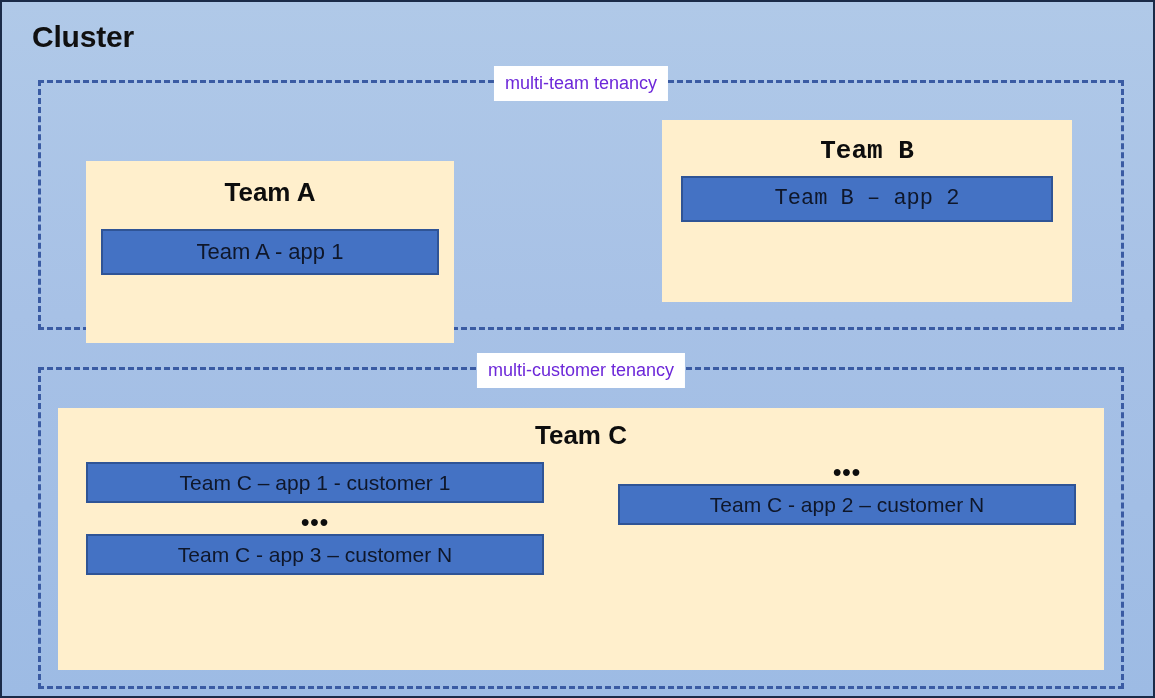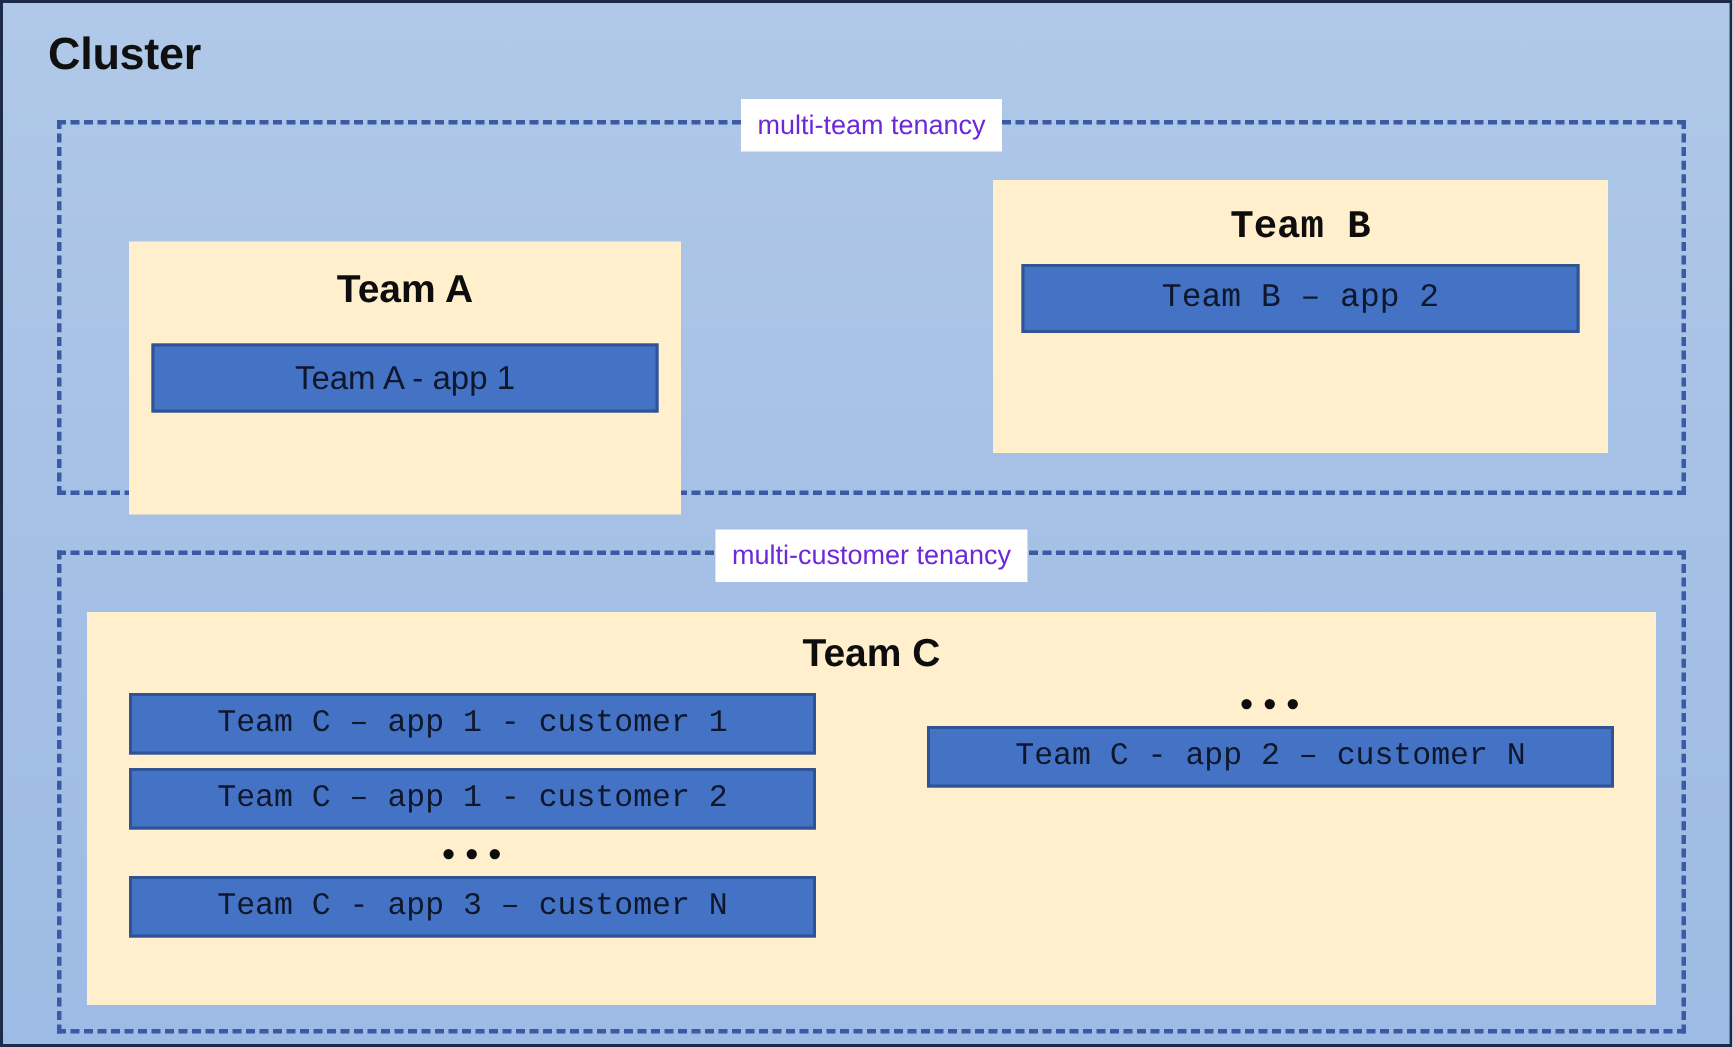--- a/index.html
+++ b/index.html
@@ -141,21 +141,20 @@
   }
   #team-b-apps .app-box { height: 46px; }
 
   
   #team-c-columns {
     margin: 14px 0 0 0;
     padding: 0 28px;
     display: flex;
     justify-content: space-between;
     gap: 74px;
-    font-family: Liberation Mono, monospace;
   }
   .team-c-column {
     flex: 1 1 0;
     display: flex;
     flex-direction: column;
   }
   .team-c-column .app-box {
     height: 41px;
     font-size: 21px;
     margin-bottom: 9px;
@@ -202,21 +201,20 @@
     <div class="tenancy-label">multi-customer tenancy</div>
   </div>
 
   <div class="team-box" id="team-c-box">
     <div class="team-title">Team C</div>
 
     <div id="team-c-columns">
 
       <div class="team-c-column">
         <div class="app-box">Team C – app 1 - customer 1</div>
-        <div class="app-box">Team C – app 1 - customer 2</div>
         <div class="ellipsis">•••</div>
         <div class="app-box">Team C - app 3 – customer N</div>
       </div>
 
       <div class="team-c-column">
         <div class="ellipsis">•••</div>
         <div class="app-box">Team C - app 2 – customer N</div>
       </div>
 
     </div>

